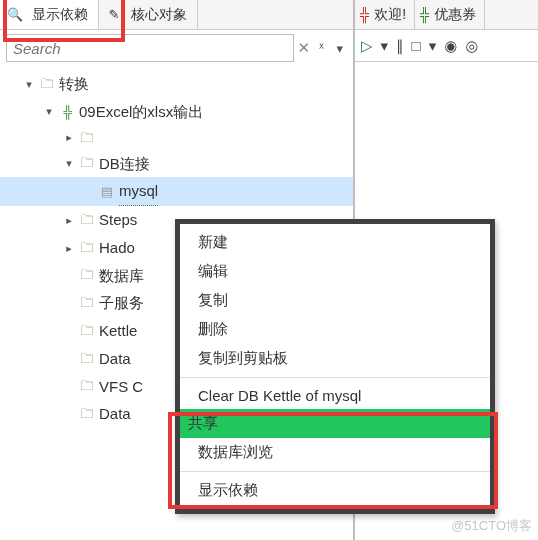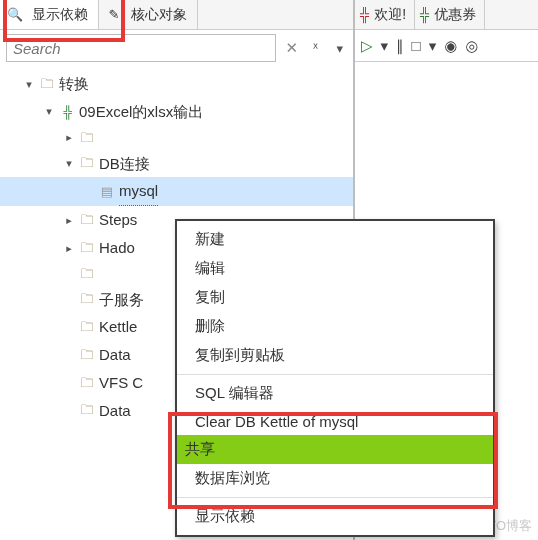--- a/index.html
+++ b/index.html
@@ -43,21 +43,21 @@
     gap: 5px;
     white-space: nowrap;
     font-size: 14px;
   }
   .tab.active { background: #fff; }
   
   .search-row {
     display: flex;
     align-items: center;
     padding: 4px 6px;
-    gap: 10px;
+    gap: 4px;
   }
   .search-input {
     flex: 1;
     height: 28px;
     border: 1px solid #bdbdbd;
     padding: 0 6px;
     font-size: 15px;
     font-style: italic;
     color: #777;
   }
@@ -83,27 +83,27 @@
   .rtab-ic.green { color:#2e7d32; }
   .r-toolbar { display:flex; align-items:center; height:32px; gap:8px; padding:0 6px; border-bottom:1px solid #ccc; font-size:15px; color:#444; }
   .play { color:#2e7d32; }
   
   .ctx {
     position: absolute;
     left: 175px;
     top: 219px;
     width: 320px;
     background: #fff;
-    border: 2px solid #404040;
+    border: 5px solid #404040;
     box-shadow: 2px 3px 6px rgba(0,0,0,.25);
     z-index: 50;
     padding: 4px 0;
   }
   .ctx-item { padding: 5px 18px; cursor: pointer; font-size: 15px; }
-  .ctx-item.hl { background: #84cc16; padding-left: 8px; }
+  .ctx-item.hl { background: #22c55e; padding-left: 8px; }
   .ctx-sep { height:1px; background:#ddd; margin:4px 0; }
   
   .redbox { position:absolute; border:4px solid #e53935; z-index:80; pointer-events:none; }
   .redbox.a { left:3px; top:-5px; width:122px; height:47px; }
   .redbox.b { left:168px; top:412px; width:330px; height:97px; }
   
   .wm { position:absolute; right:6px; bottom:5px; color:#c8c8c8; font-size:13px; z-index:5; }
 </style>
 </head>
 <body>
@@ -180,20 +180,21 @@
         <span class="twisty">▸</span>
         <span class="ic folder">🗀</span>
         <span class="label">Hado</span>
       </div>
       <div class="row">
         <span class="ind"></span>
           <span class="ind"></span>
           <span class="ind"></span>
         <span class="twisty"></span>
         <span class="ic folder">🗀</span>
+        <span class="label">数据库</span>
       </div>
       <div class="row">
         <span class="ind"></span>
           <span class="ind"></span>
           <span class="ind"></span>
         <span class="twisty"></span>
         <span class="ic folder">🗀</span>
         <span class="label">子服务</span>
       </div>
       <div class="row">
@@ -254,21 +255,20 @@
   </div>
 </div>
 
 <div class="ctx">
   <div class="ctx-item">新建</div>
   <div class="ctx-item">编辑</div>
   <div class="ctx-item">复制</div>
   <div class="ctx-item">删除</div>
   <div class="ctx-item">复制到剪贴板</div>
   <div class="ctx-sep"></div>
-  <div class="ctx-item">SQL 编辑器</div>
   <div class="ctx-item">Clear DB Kettle of mysql</div>
   <div class="ctx-item hl">共享</div>
   <div class="ctx-item">数据库浏览</div>
   <div class="ctx-sep"></div>
   <div class="ctx-item">显示依赖</div>
 </div>
 
 <div class="redbox a"></div>
 <div class="redbox b"></div>
 

